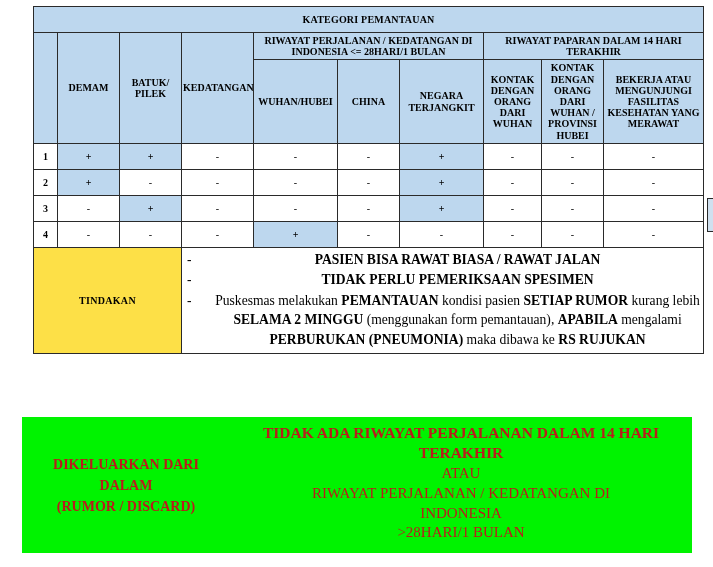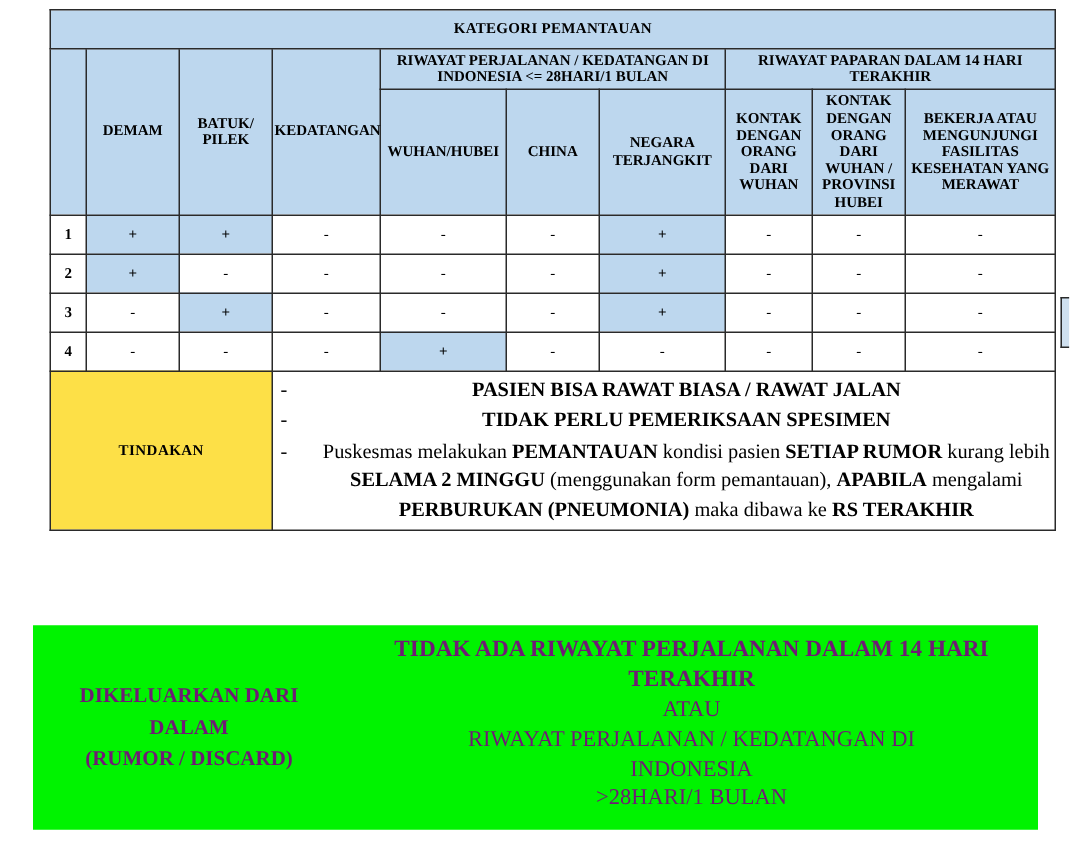--- a/index.html
+++ b/index.html
@@ -115,21 +115,21 @@
     width: 670px;
     border-collapse: collapse;
     table-layout: fixed;
     background: #00f300;
   }
   table.discard td {
     background: #00f300;
     border: none;
     vertical-align: middle;
     text-align: center;
-    color: #701a75;
+    color: #b91c1c;
   }
   .discard-label {
     font-weight: bold;
     font-size: 14px;
     line-height: 1.5;
     width: 208px;
   }
   .discard-body {
     font-size: 15px;
     line-height: 1.32;
@@ -256,21 +256,21 @@
             <li>
               <span class="dash">-</span>
               <span class="txt"><b>PASIEN BISA RAWAT BIASA / RAWAT JALAN</b></span>
             </li>
             <li>
               <span class="dash">-</span>
               <span class="txt"><b>TIDAK PERLU PEMERIKSAAN SPESIMEN</b></span>
             </li>
             <li>
               <span class="dash">-</span>
-              <span class="txt">Puskesmas melakukan <b>PEMANTAUAN</b> kondisi pasien <b>SETIAP RUMOR</b> kurang lebih <b>SELAMA 2 MINGGU</b> (menggunakan form pemantauan), <b>APABILA</b> mengalami <b>PERBURUKAN (PNEUMONIA)</b> maka dibawa ke <b>RS TERAKHIR</b></span>
+              <span class="txt">Puskesmas melakukan <b>PEMANTAUAN</b> kondisi pasien <b>SETIAP RUMOR</b> kurang lebih <b>SELAMA 2 MINGGU</b> (menggunakan form pemantauan), <b>APABILA</b> mengalami <b>PERBURUKAN (PNEUMONIA)</b> maka dibawa ke <b>RS RUJUKAN</b></span>
             </li>
           </ul>
         </td>
       </tr>
     </tbody>
       </table>
   </div>
 
   <div class="edge-sliver"></div>
 

